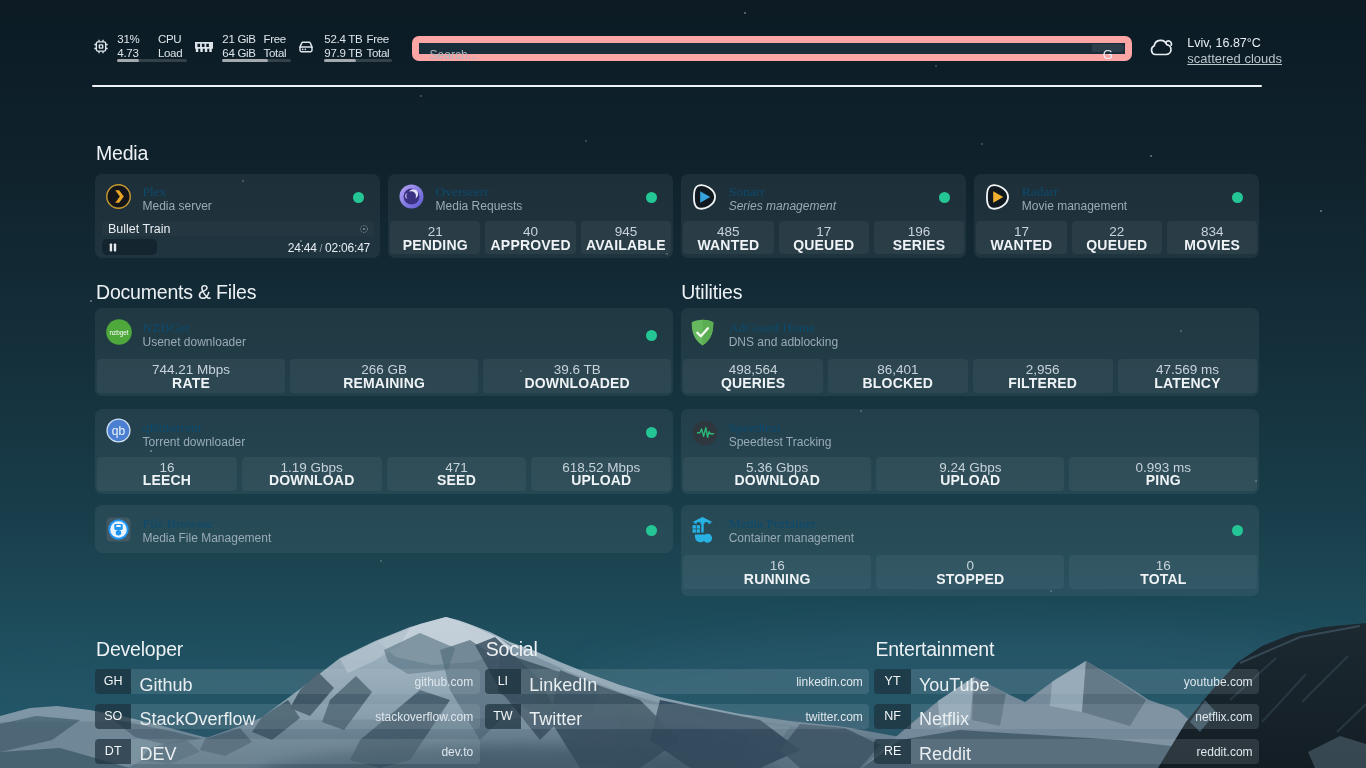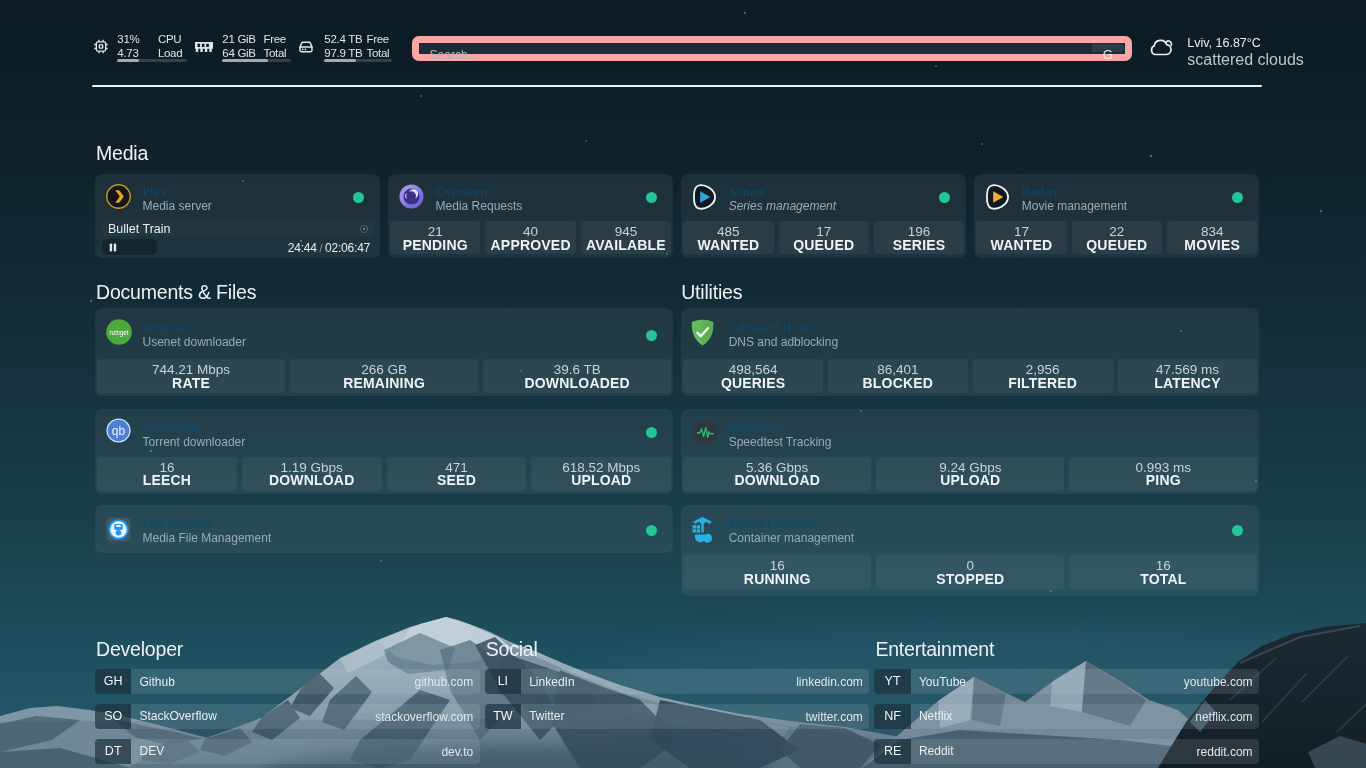--- a/index.html
+++ b/index.html
@@ -18,37 +18,37 @@
   .rtext { position:absolute; top:19.5px; width:65px; display:flex; justify-content:space-between; }
   .rtext .rc { display:flex; flex-direction:column; }
   .rtext span { font-size:11.5px; line-height:14.8px; color:#dde4ea; white-space:nowrap; letter-spacing:-0.3px; }
   .bar { position:absolute; top:46.6px; height:3.6px; width:69.5px; border-radius:2px; background:rgba(255,255,255,0.16); }
   .bar i { display:block; position:absolute; left:0; top:0; bottom:0; border-radius:2px; background:rgba(255,255,255,0.55); }
   .search { position:absolute; left:316.6px; top:23.5px; width:720.7px; height:25px; background:#182c3a; border:7px solid #fca5a5; border-radius:7px; }
   .search .ph { position:absolute; left:11px; top:5.5px; font-size:12px; color:#a9b5bd; }
   .search .g { position:absolute; right:1.5px; top:1.5px; bottom:1.5px; width:32px; background:#2c3d49; border-radius:0 5.5px 5.5px 0; text-align:center; line-height:21px; font-size:13px; color:#e8eef2; }
   .wicon { position:absolute; left:1054.3px; top:26px; }
   .wt1 { position:absolute; left:1092.3px; top:24px; font-size:12.5px; color:#e7edf2; white-space:nowrap; }
-  .wt2 { position:absolute; left:1092.3px; top:38.5px; font-size:16px; color:#bac5cc; white-space:nowrap; }
+  .wt2 { position:absolute; left:1092.3px; top:38.5px; font-size:13px; color:#bac5cc; white-space:nowrap;text-decoration:underline; }
   .sep { position:absolute; left:-2.7px; top:72.6px; width:1170px; height:2.4px; background:#eef2f5; border-radius:1px; }
 
   h2 { font-size:19.5px; font-weight:500; color:#edf1f4; letter-spacing:-0.2px; line-height:20px; }
   .card { position:absolute; background:rgba(255,255,255,0.06); border-radius:7px; }
   .appicon { position:absolute; left:10.5px; }
   .t1 { position:absolute; left:47.5px; font-size:13.5px; font-weight:500; color:#0c4a6e; line-height:15px; white-space:nowrap;font-family:Liberation Serif, serif; }
   .t2 { position:absolute; left:47.5px; font-size:12px; color:#99abb6; line-height:14px; white-space:nowrap; }
   .dot { position:absolute; width:11px; height:11px; border-radius:50%; background:#25c695; right:16.5px; }
   .stats { position:absolute; left:2px; right:2px; bottom:3px; height:34px; display:flex; gap:5px; }
   .stat { flex:1; background:rgba(255,255,255,0.05); border-radius:4px; text-align:center; padding-top:3px; }
   .stat .n { font-size:13.5px; color:#c7d2da; line-height:16px; }
   .stat .l { font-size:14px; font-weight:700; color:#eff3f6; line-height:12.5px; letter-spacing:0.2px; margin-top:-1.5px; }
 
   .brow { position:absolute; height:24.9px; border-radius:4px; overflow:hidden; background:rgba(197,212,222,0.14); width:384.7px; }
   .babbr { position:absolute; left:0; top:0; bottom:0; width:36.4px; background:rgba(13,34,45,0.62); text-align:center; font-size:12.5px; font-weight:500; color:#f3f6f8; line-height:25px; }
-  .bname { position:absolute; left:44.5px; top:5.4px; font-size:12px; color:#e9eef1; }
+  .bname { position:absolute; left:44.5px; top:5.4px; font-size:18px; color:#e9eef1; }
   .burl { position:absolute; right:6.5px; top:6px; font-size:12px; color:#dfe7ec; }
 </style>
 </head>
 <body>
 <svg id="bgmtn" viewBox="0 556 1366 212" preserveAspectRatio="none">
   <defs>
     <linearGradient id="mg" x1="0" y1="0" x2="0" y2="1">
       <stop offset="0" stop-color="#a9bbc7"></stop>
       <stop offset="0.5" stop-color="#8ba1b0"></stop>
       <stop offset="1" stop-color="#66808f"></stop>

